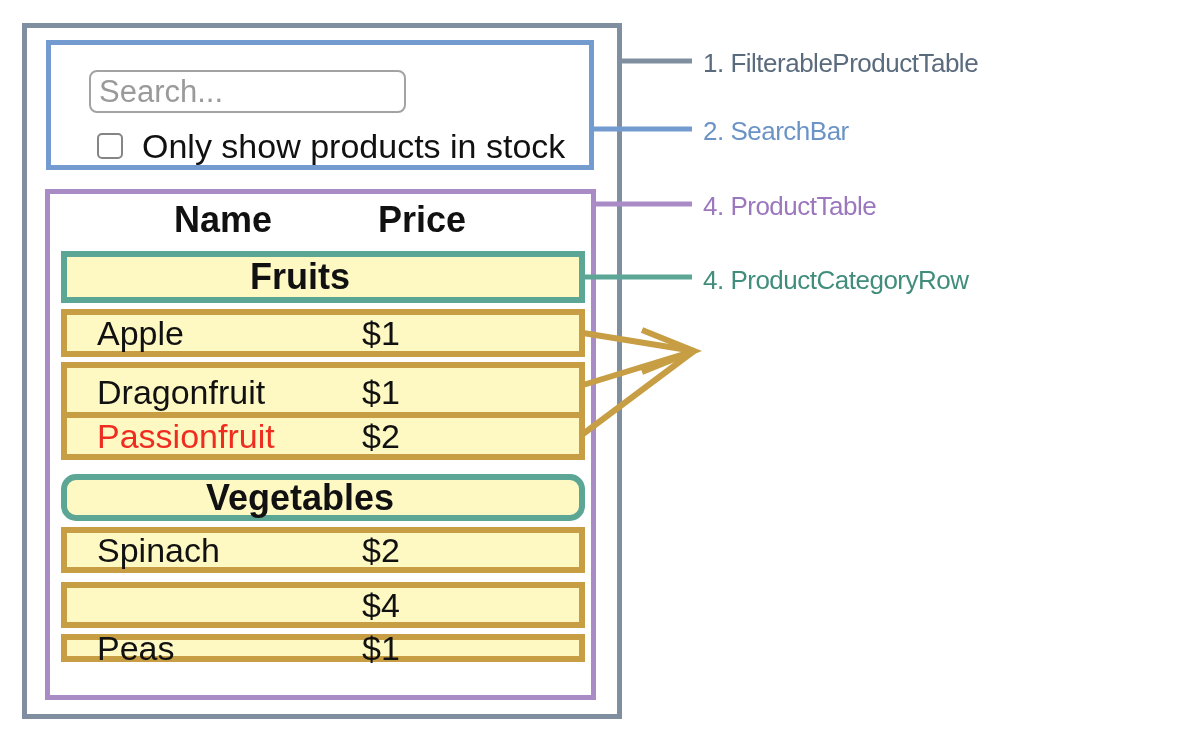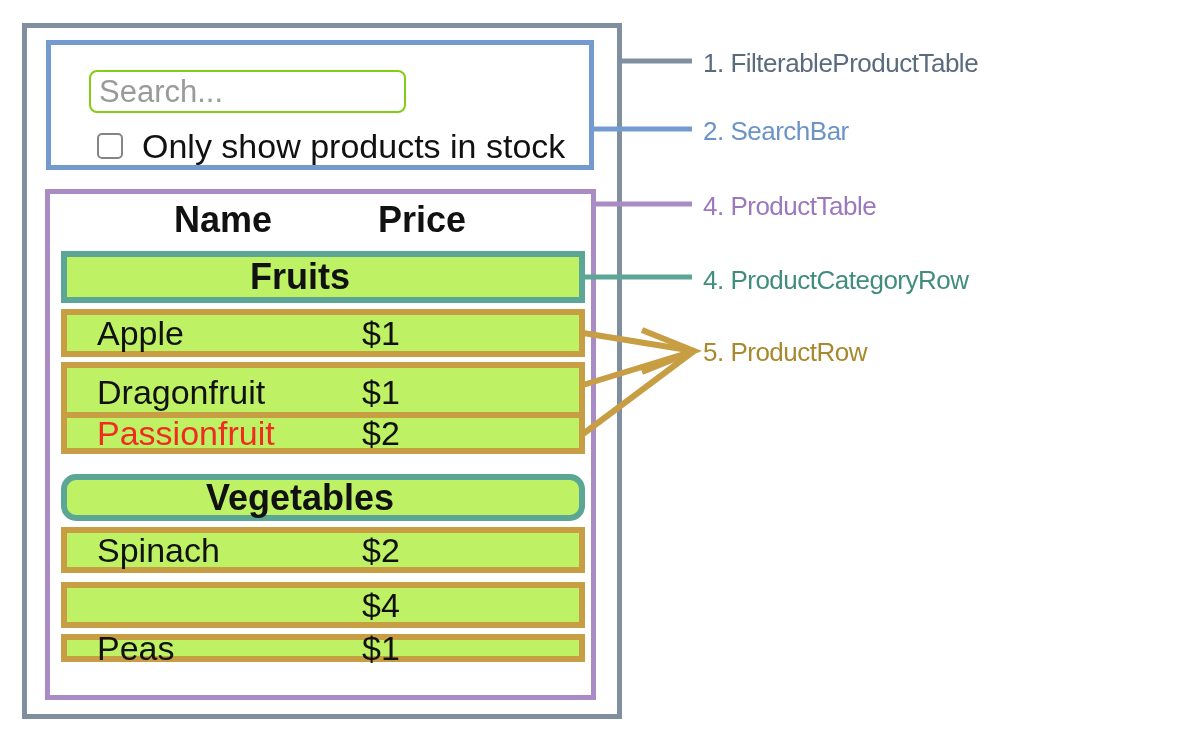--- a/index.html
+++ b/index.html
@@ -9,21 +9,21 @@
     font-family:"Liberation Sans","DejaVu Sans",sans-serif;
   }
   .box { position:absolute; box-sizing:border-box; background:#fff; border-style:solid; }
   .outer-box   { left:22px;  top:23px;  width:600px; height:696px; border-width:5px; }
   .search-box  { left:46px;  top:40px;  width:548px; height:130px; border-width:5px; }
   .table-box   { left:45px;  top:189px; width:551px; height:511px; border-width:5px; }
 
   .search-input {
     position:absolute; box-sizing:border-box;
     left:89px; top:70px; width:317px; height:43px;
-    border:2px solid #84cc16; border-radius:8px;
+    border:2px solid #a3a3a3; border-radius:8px;
     font-family:inherit; font-size:31px; color:#222;
     padding:0 0 0 8px; outline:none; background:#fff;
   }
   .search-input::placeholder { color:#9a9a9a; opacity:1; }
 
   .checkbox {
     position:absolute; box-sizing:border-box;
     left:97px; top:133px; width:26px; height:26px;
     border:2px solid #858585; border-radius:5px; background:#fff;
   }
@@ -31,21 +31,21 @@
     position:absolute; left:142px; top:129px;
     font-size:34px; line-height:34px; color:#111; white-space:nowrap;
   }
 
   .th { position:absolute; top:202px; transform:translateX(-50%);
         font-size:36px; line-height:36px; font-weight:bold; color:#111; }
   .th-name  { left:223px; }
   .th-price { left:422px; }
 
   .row {
-    position:absolute; box-sizing:border-box; background:#bef264;
+    position:absolute; box-sizing:border-box; background:#fef9c3;
     left:61px; width:524px; border-style:solid; border-width:6px;
     display:flex; align-items:center;
   }
   .row .cat-label {
     position:absolute; left:0; right:46px; text-align:center;
     font-size:36px; font-weight:bold; color:#111;
   }
   .row .pname { position:absolute; left:30px; font-size:34px; color:#111; white-space:nowrap; }
   .row .pprice { position:absolute; left:295px; font-size:34px; color:#111; white-space:nowrap; }
   .oos { color:#ee2d20 !important; }
@@ -82,21 +82,21 @@
   <div class="row" style="top: 309px; height: 48px; border-color: rgb(199, 158, 67);">
     <span class="pname">Apple</span>
     <span class="pprice">$1</span>
   </div>
 
   <div class="row" style="top: 362px; height: 61px; border-color: rgb(199, 158, 67);">
     <span class="pname">Dragonfruit</span>
     <span class="pprice">$1</span>
   </div>
 
-  <div class="row" style="top: 412px; height: 42px; border-color: rgb(199, 158, 67); padding-left: 40px;">
+  <div class="row" style="top: 412px; height: 48px; border-color: rgb(199, 158, 67); padding-left: 40px;">
     <span class="pname oos">Passionfruit</span>
     <span class="pprice">$2</span>
   </div>
 
   <div class="row" style="top: 474px; height: 47px; border-color: rgb(92, 166, 149); border-radius: 15px;">
     <span class="cat-label">Vegetables</span>
   </div>
 
   <div class="row" style="top: 527px; height: 46px; border-color: rgb(199, 158, 67);">
     <span class="pname">Spinach</span>
@@ -120,15 +120,14 @@
     <line x1="583" y1="333" x2="694" y2="351" stroke-width="6" style="stroke: rgb(199, 158, 67);"></line>
     <line x1="583" y1="385" x2="694" y2="351" stroke-width="6" style="stroke: rgb(199, 158, 67);"></line>
     <line x1="583" y1="434" x2="694" y2="351" stroke-width="6" style="stroke: rgb(199, 158, 67);"></line>
     <polyline points="642,330 694,351 642,372" fill="none" stroke-width="6" style="stroke: rgb(199, 158, 67);"></polyline>
   </svg>
 
   <div class="legend-label" style="top: 43px; color: rgb(90, 107, 125);">1. FilterableProductTable</div>
   <div class="legend-label" style="top: 111px; color: rgb(107, 147, 198);">2. SearchBar</div>
   <div class="legend-label" style="top: 186px; color: rgb(155, 119, 190);">4. ProductTable</div>
   <div class="legend-label" style="top: 260px; color: rgb(65, 141, 124);">4. ProductCategoryRow</div>
-  <div class="legend-label" style="top: 332px; color: rgb(168, 137, 46);">5. ProductRow</div>
 
 </div>
 
 </body></html>

